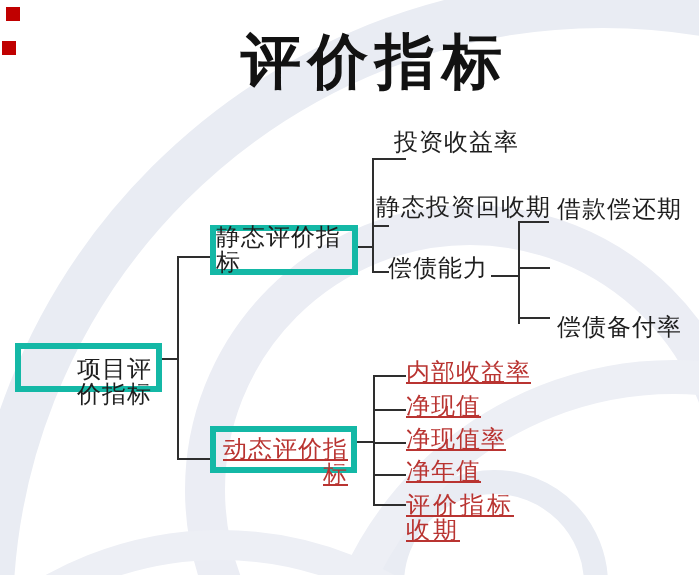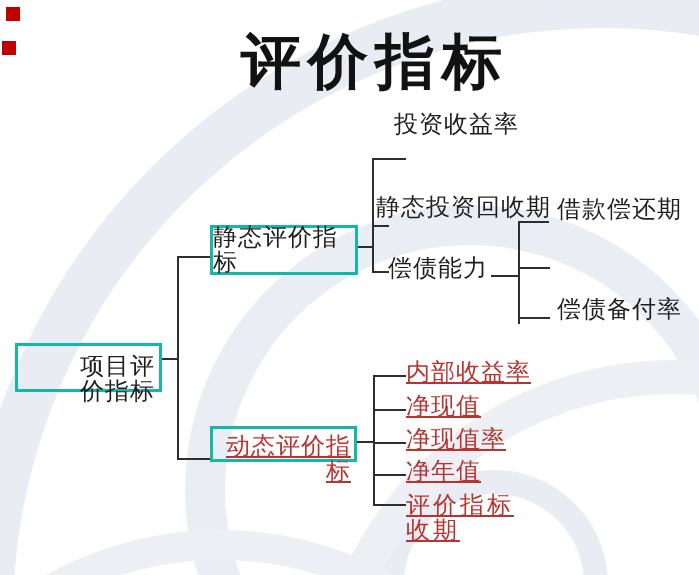--- a/index.html
+++ b/index.html
@@ -26,29 +26,29 @@
   .b2{left:2px;top:41px;}
   .hline,.vline{position:absolute;background:#2e2e2e;}
   .hline{height:2px;}
   .vline{width:2px;}
   .node{
     position:absolute;font-size:24px;color:#1e1e1e;line-height:25px;
     white-space:pre-line;letter-spacing:1px;
   }
   .red{color:#b93431;text-decoration:underline;}
   .box{
-    position:absolute;border:3px solid #14b8a6;background:transparent;
+    position:absolute;border:6px solid #14b8a6;background:transparent;
     box-sizing:border-box;font-size:24px;line-height:25px;white-space:pre-line;
     overflow:visible;letter-spacing:1px;
   }
   .box-root{left:15px;top:343px;width:147px;height:49px;text-align:right;
     padding:8px 4px 0 0;color:#1e1e1e;}
   .box-static{left:210px;top:225px;width:148px;height:50px;display:flex;
     align-items:center;justify-content:center;color:#1e1e1e;}
-  .box-dynamic{left:210px;top:426px;width:147px;height:36px;text-align:right;
+  .box-dynamic{left:210px;top:426px;width:147px;height:47px;text-align:right;
     padding:5px 3px 8px 0;}
 </style>
 </head>
 <body>
 
 <div class="slide">
 
   <div class="wm wm1"></div>
   <div class="wm wm2"></div>
   <div class="wm wm3"></div>
@@ -86,25 +86,25 @@
     <div class="hline" style="left:373px;top:442px;width:33px;"></div>
     <div class="hline" style="left:373px;top:474px;width:33px;"></div>
     <div class="hline" style="left:373px;top:504px;width:33px;"></div>
 
     <div class="box box-root">项目评
 价指标</div>
     <div class="box box-static"><span>静态评价指标</span></div>
     <div class="box box-dynamic red">动态评价指
 标</div>
 
-    <div class="node" style="left:394px;top:112px;">投资收益率</div>
+    <div class="node" style="left:394px;top:130px;">投资收益率</div>
     <div class="node" style="left:376px;top:195px;">静态投资回收期</div>
     <div class="node" style="left:388px;top:256px;">偿债能力</div>
     <div class="node" style="left:557px;top:197px;">借款偿还期</div>
-    <div class="node" style="left:557px;top:297px;">偿债备付率</div>
+    <div class="node" style="left:557px;top:315px;">偿债备付率</div>
 
     <div class="node red" style="left:406px;top:360px;">内部收益率</div>
     <div class="node red" style="left:406px;top:394px;">净现值</div>
     <div class="node red" style="left:406px;top:427px;text-align:center;">净现值率</div>
     <div class="node red" style="left:406px;top:459px;">净年值</div>
     <div class="node red" style="left:406px;top:493px;width:140px;letter-spacing:3px;">评价指标
 收期</div>
   </div>
 </div>
 

